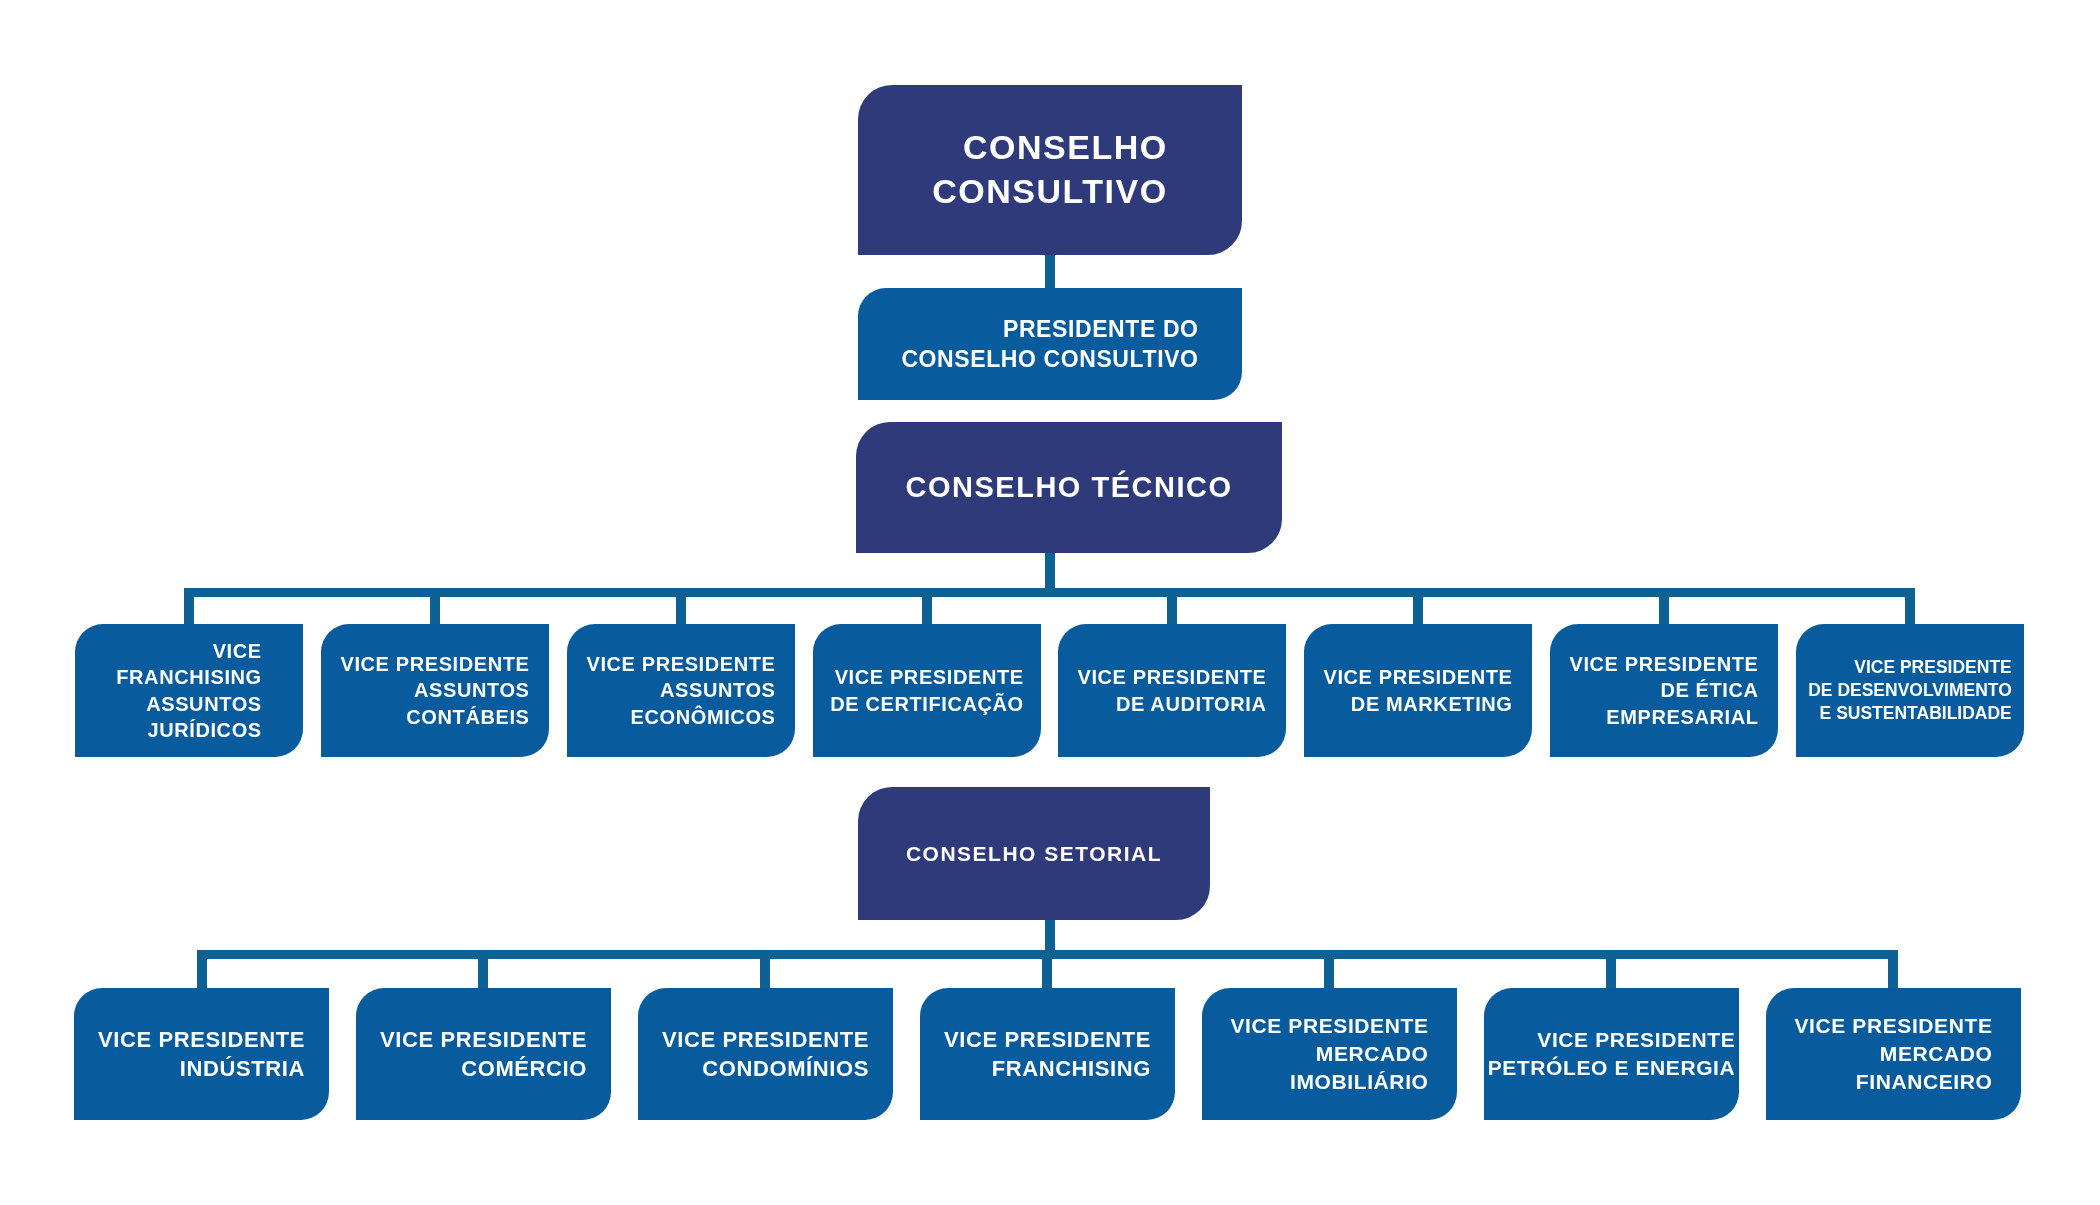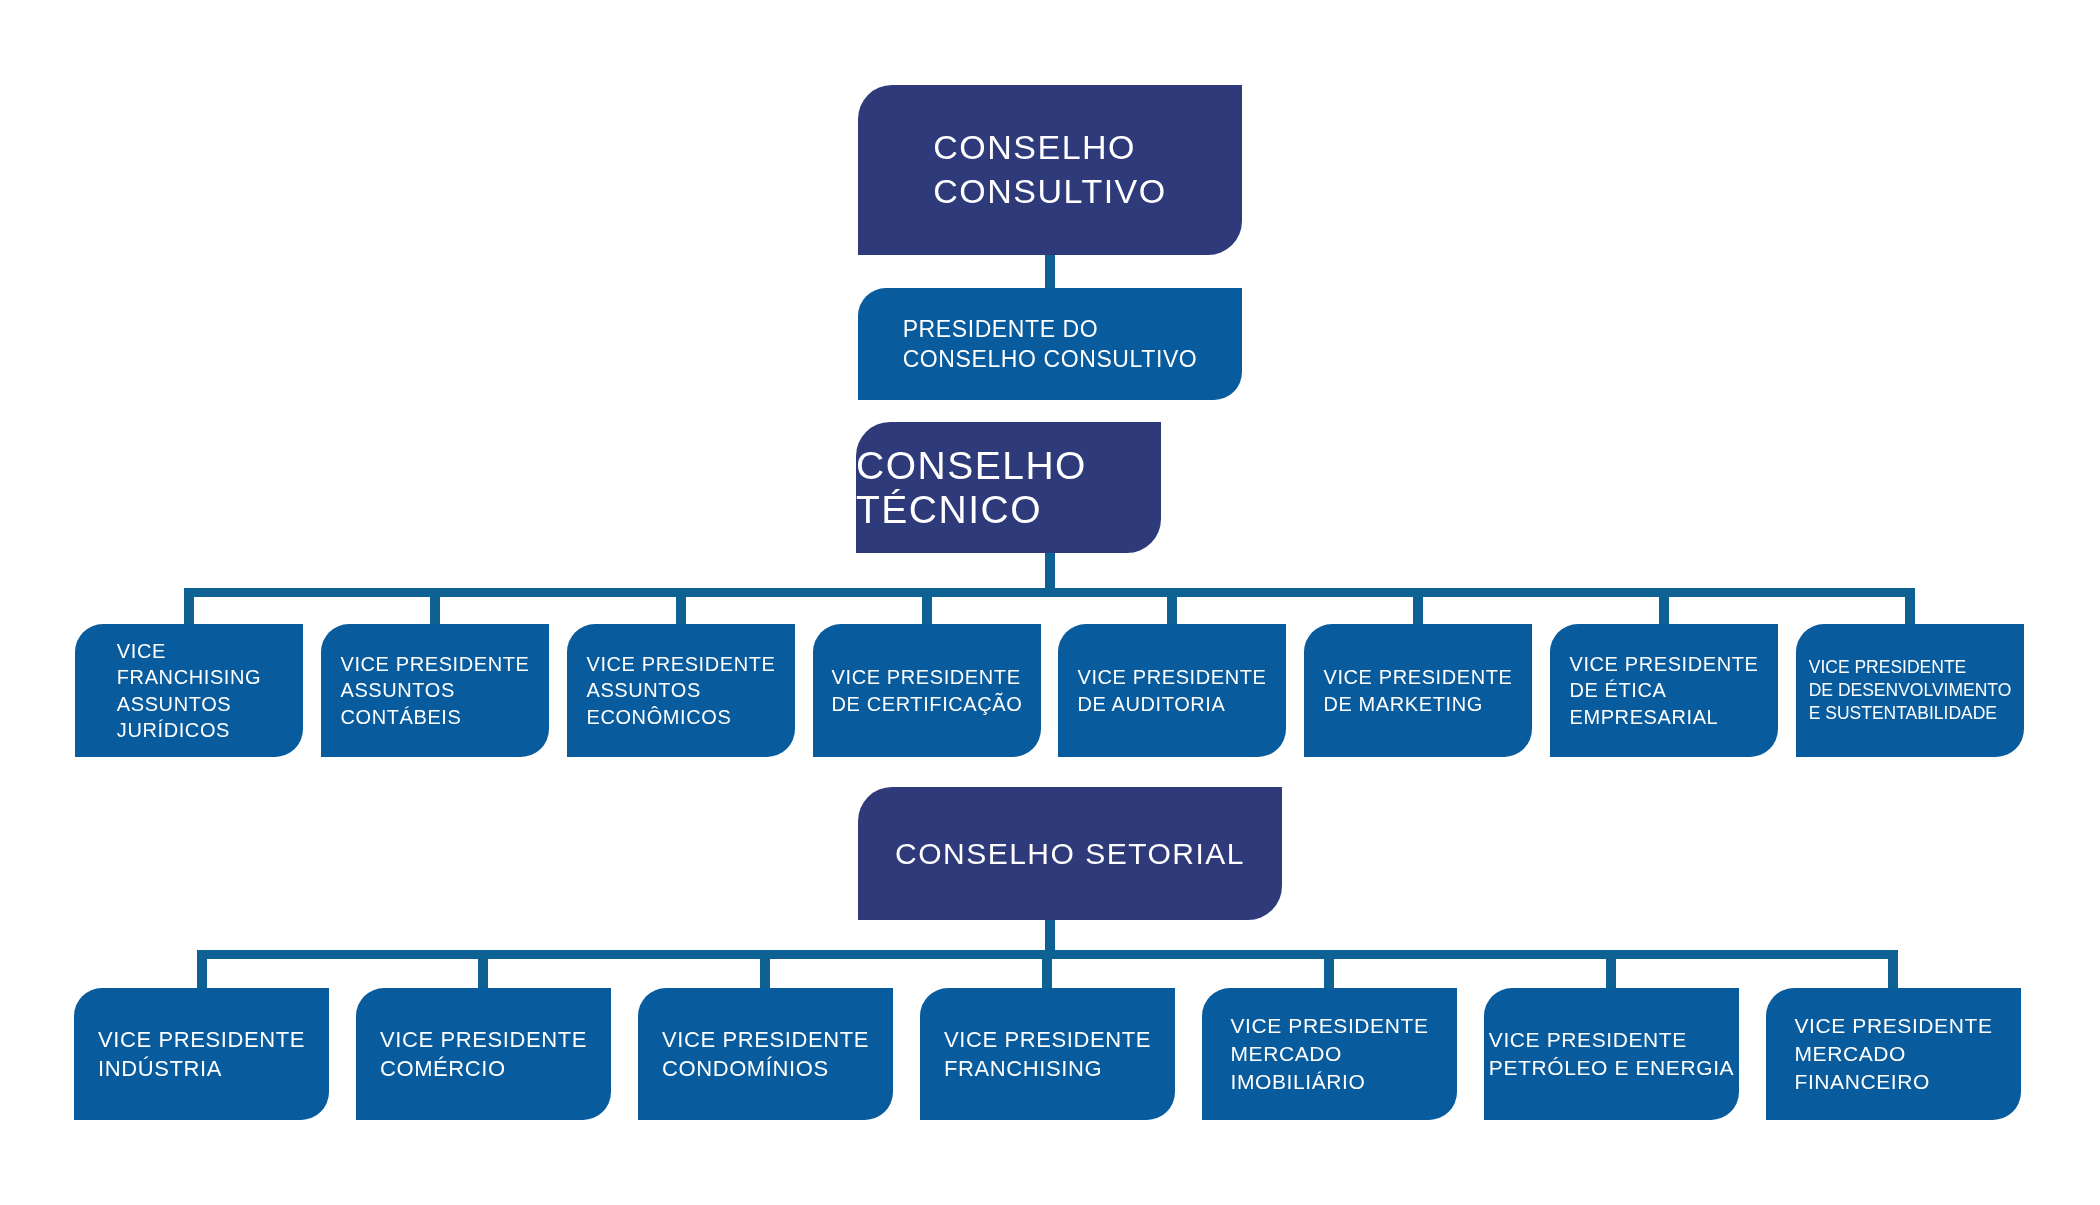--- a/index.html
+++ b/index.html
@@ -11,21 +11,21 @@
   }
   *{margin:0;padding:0;box-sizing:border-box;}
   html,body{width:2100px;height:1205px;background:var(--background);}
   body{font-family:"Liberation Sans",sans-serif;}
   .canvas{
     position:relative;width:2100px;height:1205px;background:var(--background);
     overflow:hidden;
   }
   .node{
     position:absolute;display:flex;align-items:center;justify-content:center;
-    color:var(--text);font-weight:400;text-align:left;
+    color:var(--text);font-weight:700;text-align:right;
   }
   .node .label{white-space:pre-line;}
   .dark{background:var(--dark-navy);border-radius:34px 0 34px 0;}
   .blue{background:var(--box-blue);border-radius:28px 0 28px 0;}
   .line{position:absolute;background:var(--connector);}
   .lh-tight{line-height:1.32;}
   .ls-1{letter-spacing:1.5px;}
   .ls-05{letter-spacing:0.6px;}
 </style>
 </head>
@@ -59,21 +59,21 @@
   <div class="node dark ls-1" style="left:858px;top:85px;width:384px;height:170px;font-size:34px;line-height:1.28">
     <span class="label">CONSELHO
 CONSULTIVO</span>
   </div>
 
   <div class="node blue ls-05 lh-tight" style="left:858px;top:288px;width:384px;height:112px;font-size:23px">
     <span class="label">PRESIDENTE DO
 CONSELHO CONSULTIVO</span>
   </div>
 
-  <div class="node dark ls-1" style="left:856px;top:422px;width:305px;height:131px;font-size:39px">
+  <div class="node dark ls-1" style="left:856px;top:422px;width:426px;height:131px;font-size:29px">
     <span class="label">CONSELHO TÉCNICO</span>
   </div>
 
   <div class="node blue ls-05 lh-tight" style="left:75px;top:624px;width:228px;height:133px;font-size:20px">
     <span class="label">VICE
 FRANCHISING
 ASSUNTOS
 JURÍDICOS</span>
   </div>
   <div class="node blue ls-05 lh-tight" style="left:321px;top:624px;width:228px;height:133px;font-size:20px">
@@ -102,21 +102,21 @@
     <span class="label">VICE PRESIDENTE
 DE ÉTICA
 EMPRESARIAL</span>
   </div>
   <div class="node blue lh-tight" style="left:1796px;top:624px;width:228px;height:133px;font-size:17.5px;letter-spacing:0">
     <span class="label">VICE PRESIDENTE
 DE DESENVOLVIMENTO
 E SUSTENTABILIDADE</span>
   </div>
 
-  <div class="node dark ls-1" style="left:858px;top:787px;width:424px;height:133px;font-size:30px">
+  <div class="node dark ls-1" style="left:858px;top:787px;width:352px;height:133px;font-size:21px">
     <span class="label">CONSELHO SETORIAL</span>
   </div>
 
   <div class="node blue ls-05 lh-tight" style="left:74px;top:988px;width:255px;height:132px;font-size:22px">
     <span class="label">VICE PRESIDENTE
 INDÚSTRIA</span>
   </div>
   <div class="node blue ls-05 lh-tight" style="left:356px;top:988px;width:255px;height:132px;font-size:22px">
     <span class="label">VICE PRESIDENTE
 COMÉRCIO</span>

